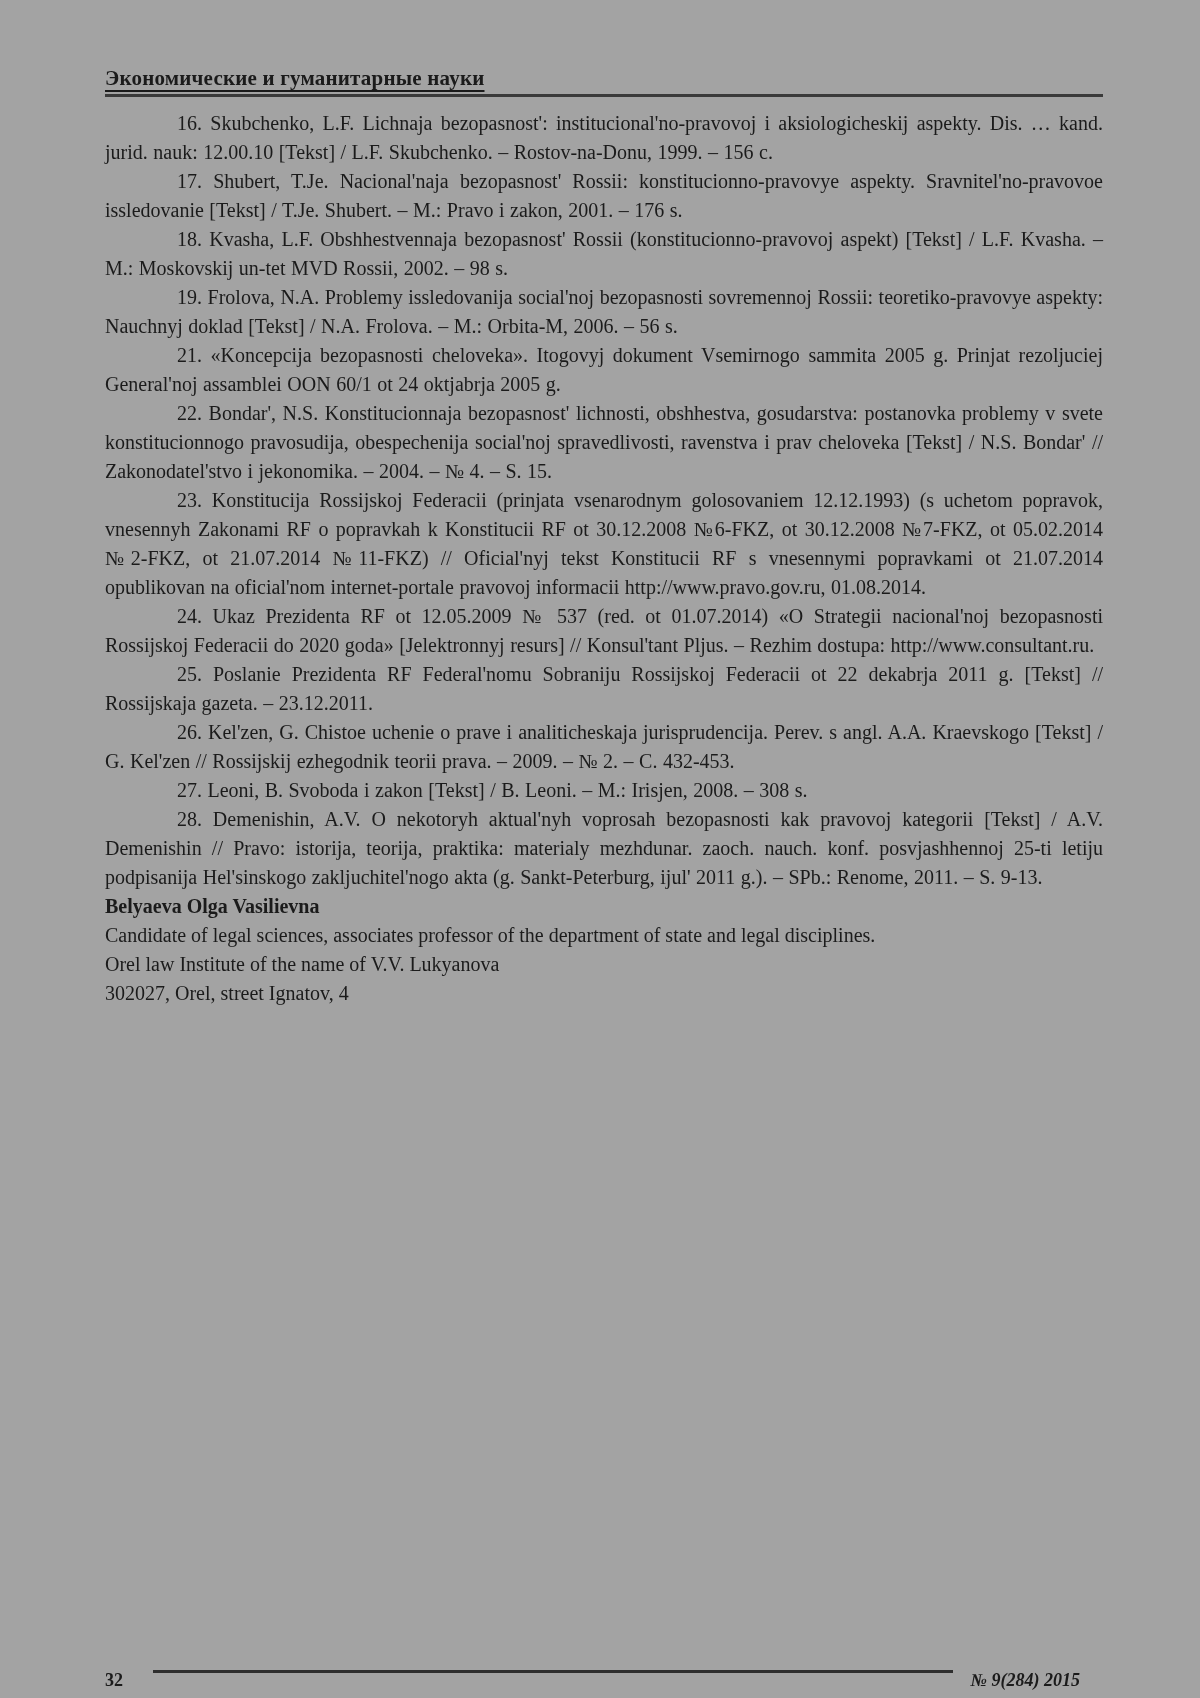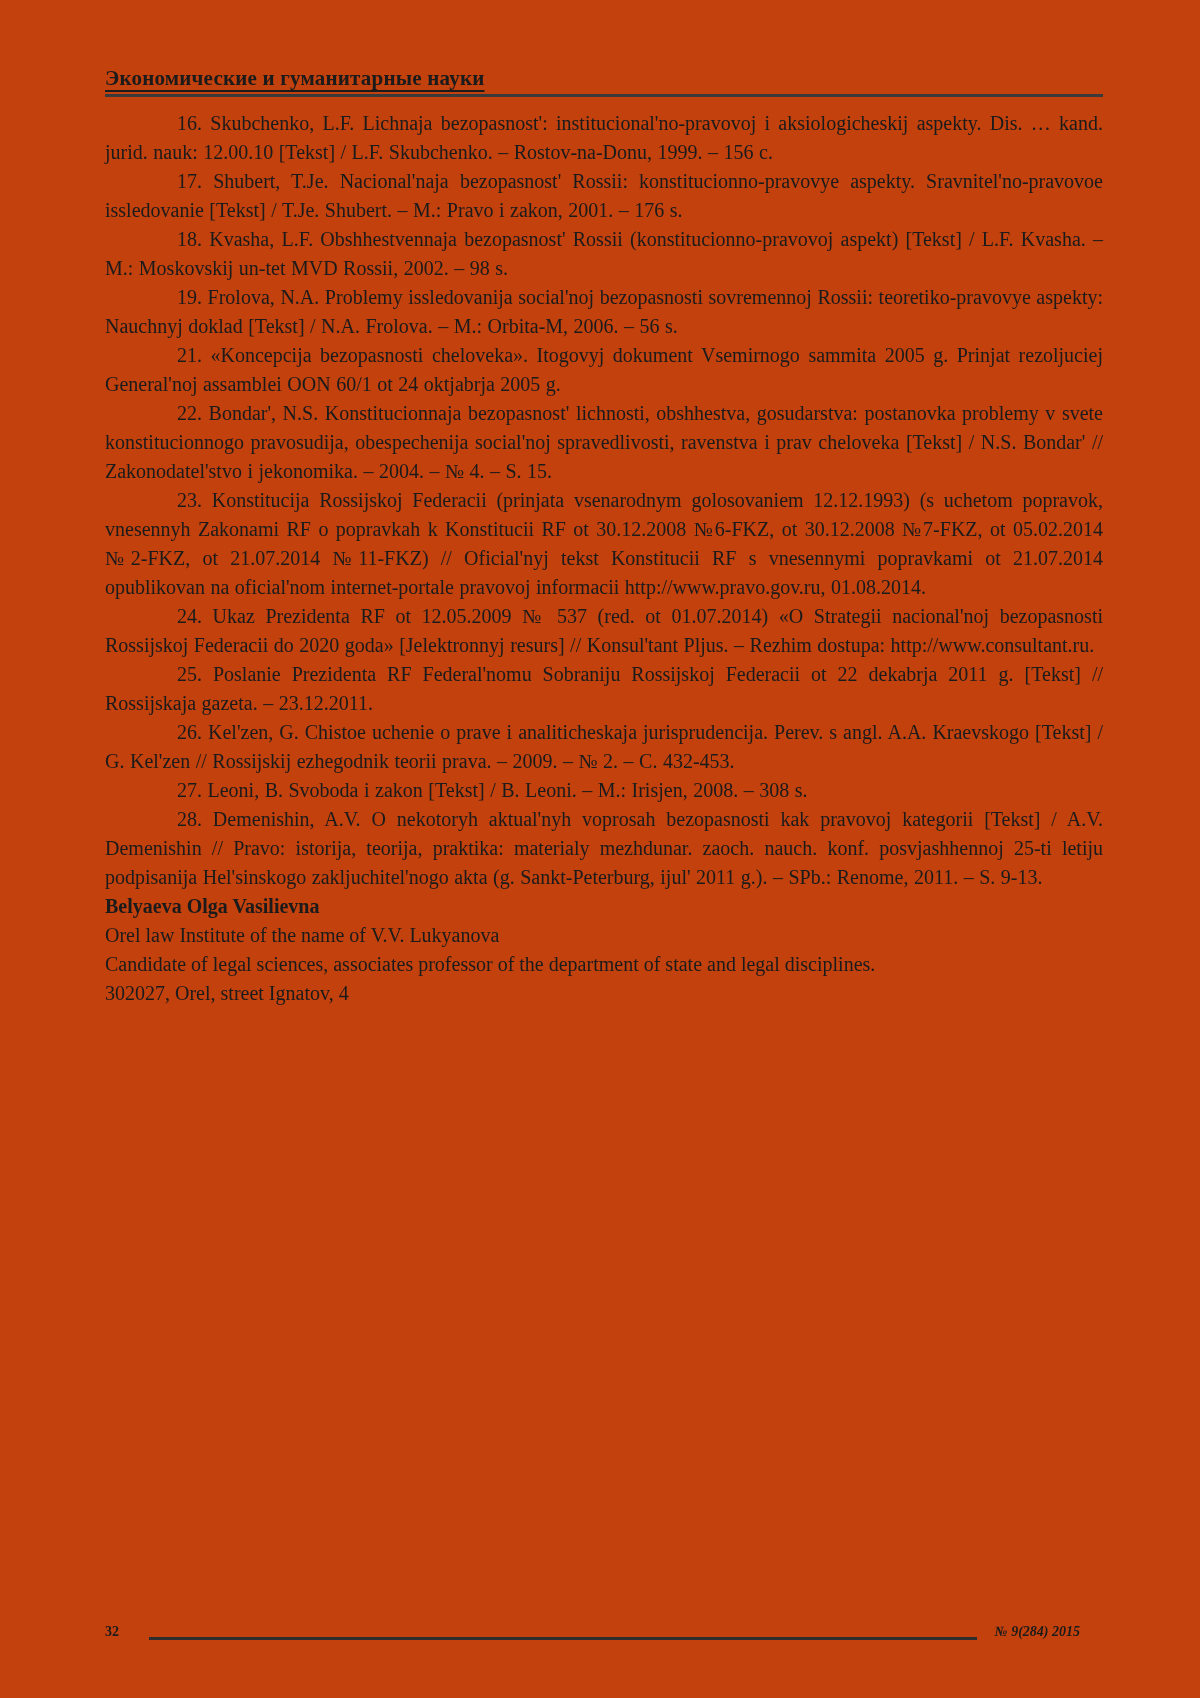--- a/index.html
+++ b/index.html
@@ -4,21 +4,21 @@
 <style>
   html, body {
     margin: 0;
     padding: 0;
     background: #ffffff;
   }
   .page {
     position: relative;
     width: 1200px;
     height: 1698px;
-    background: #c2410c;
+    background: #a3a3a3;
     color: #1b1b1b;
     font-family: "Liberation Serif", "DejaVu Serif", serif;
     box-sizing: border-box;
     overflow: hidden;
   }
   .content {
     position: absolute;
     left: 105px;
     right: 97px;
     top: 66px;
@@ -50,24 +50,24 @@
     font-size: 20px;
     line-height: 29px;
   }
   .author-block .author-name {
     font-weight: bold;
   }
   .page-footer {
     position: absolute;
     left: 105px;
     right: 120px;
-    top: 1624px;
+    top: 1670px;
     display: flex;
-    align-items: flex-end;
-    font-size: 14px;
+    align-items: flex-start;
+    font-size: 18px;
   }
   .page-number {
     font-weight: bold;
   }
   .footer-rule {
     flex: 1;
     height: 0;
     border-top: 3px solid #2e2e2e;
     margin-left: 30px;
     margin-right: 18px;
@@ -97,22 +97,22 @@
       <p>23. Konstitucija Rossijskoj Federacii (prinjata vsenarodnym golosovaniem 12.12.1993) (s uchetom popravok, vnesennyh Zakonami RF o popravkah k Konstitucii RF ot 30.12.2008 №6-FKZ, ot 30.12.2008 №7-FKZ, ot 05.02.2014 №2-FKZ, ot 21.07.2014 №11-FKZ) // Oficial'nyj tekst Konstitucii RF s vnesennymi popravkami ot 21.07.2014 opublikovan na oficial'nom internet-portale pravovoj informacii http://www.pravo.gov.ru, 01.08.2014.</p>
       <p>24. Ukaz Prezidenta RF ot 12.05.2009 № 537 (red. ot 01.07.2014) «O Strategii nacional'noj bezopasnosti Rossijskoj Federacii do 2020 goda» [Jelektronnyj resurs] // Konsul'tant Pljus. – Rezhim dostupa: http://www.consultant.ru.</p>
       <p>25. Poslanie Prezidenta RF Federal'nomu Sobraniju Rossijskoj Federacii ot 22 dekabrja 2011 g. [Tekst] // Rossijskaja gazeta. – 23.12.2011.</p>
       <p>26. Kel'zen, G. Chistoe uchenie o prave i analiticheskaja jurisprudencija. Perev. s angl. A.A. Kraevskogo [Tekst] / G. Kel'zen // Rossijskij ezhegodnik teorii prava. – 2009. – № 2. – C. 432-453.</p>
       <p>27. Leoni, B. Svoboda i zakon [Tekst] / B. Leoni. – M.: Irisjen, 2008. – 308 s.</p>
       <p>28. Demenishin, A.V. O nekotoryh aktual'nyh voprosah bezopasnosti kak pravovoj kategorii [Tekst] / A.V. Demenishin // Pravo: istorija, teorija, praktika: materialy mezhdunar. zaoch. nauch. konf. posvjashhennoj 25-ti letiju podpisanija Hel'sinskogo zakljuchitel'nogo akta  (g. Sankt-Peterburg, ijul' 2011 g.). – SPb.: Renome, 2011. – S. 9-13.</p>
     </div>
 
     <div class="author-block">
       <div class="author-name">Belyaeva Olga Vasilievna</div>
+      <div>Candidate of legal sciences, associates professor of the department of state and legal disciplines.</div>
       <div>Orel law Institute of the name of V.V. Lukyanova</div>
-      <div>Candidate of legal sciences, associates professor of the department of state and legal disciplines.</div>
       <div>302027, Orel, street Ignatov, 4</div>
     </div>
 
   </div>
 
   <div class="page-footer">
     <span class="page-number">32</span>
     <span class="footer-rule"></span>
     <span class="issue-label">№ 9(284) 2015</span>
   </div>

